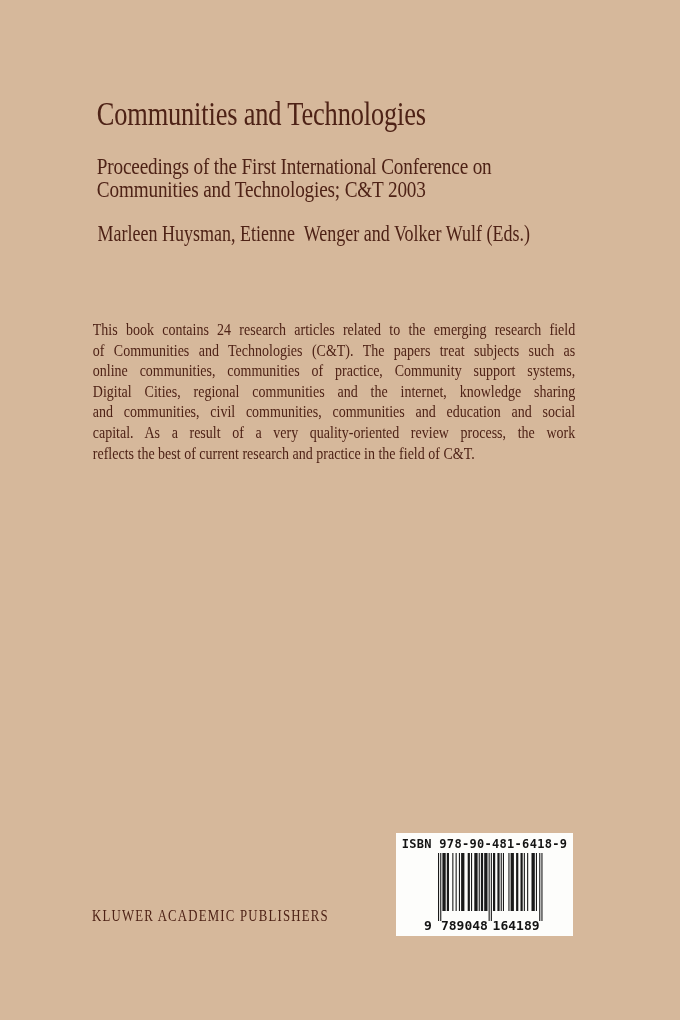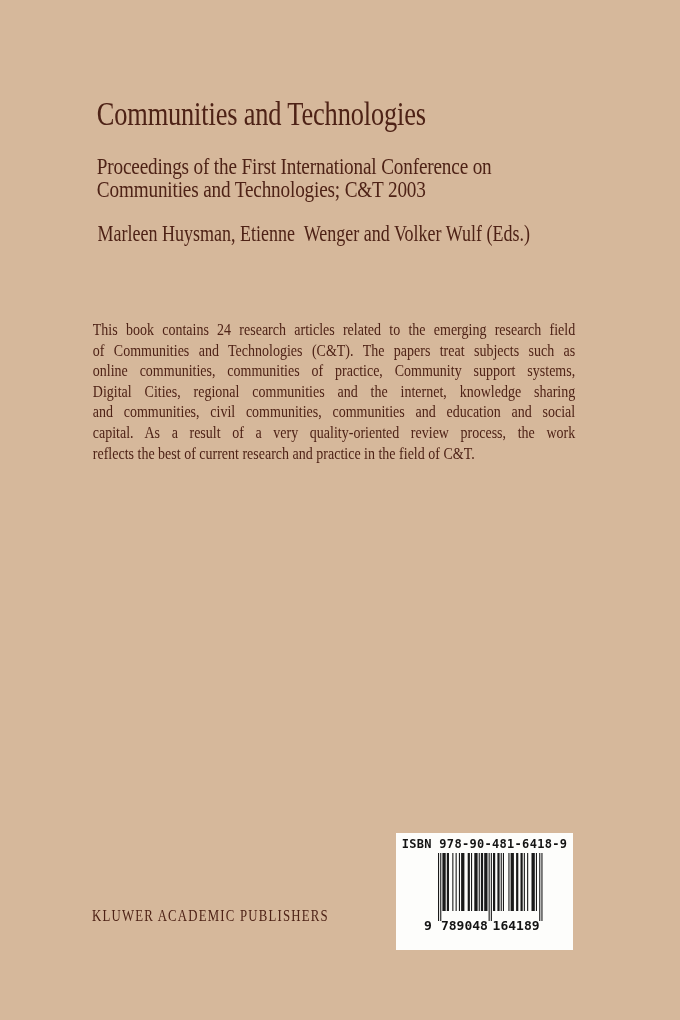--- a/index.html
+++ b/index.html
@@ -52,21 +52,21 @@
     text-align-last:left;
   }
   .publisher{
     position:absolute;left:115px;top:907px;
     font-size:16px;line-height:18px;
     letter-spacing:1.5px;
     white-space:pre;
   }
   .barcode-box{
     position:absolute;left:396px;top:833px;
-    width:177px;height:117px;
+    width:177px;height:103px;
     background:#fdfdfb;
   }
   .isbn-label{
     position:absolute;left:0;top:4px;width:100%;
     text-align:center;
     font-family:"DejaVu Sans Mono","Liberation Mono",monospace;
     font-weight:bold;
     font-size:12px;letter-spacing:0.3px;
     color:#141414;
     white-space:pre;

